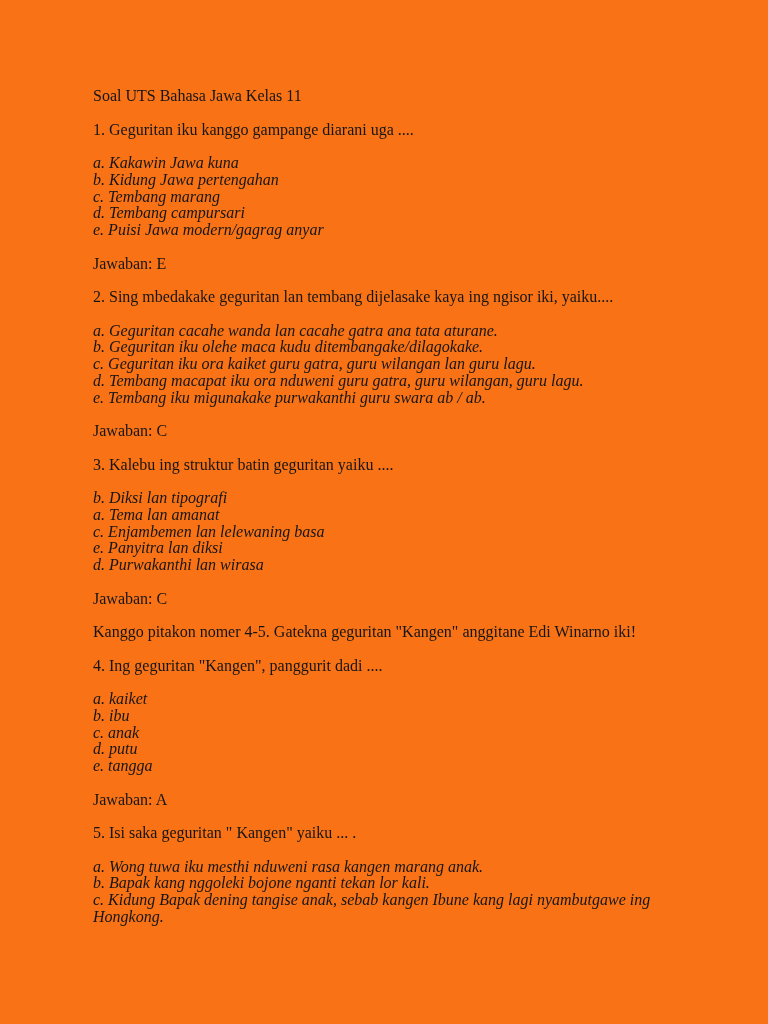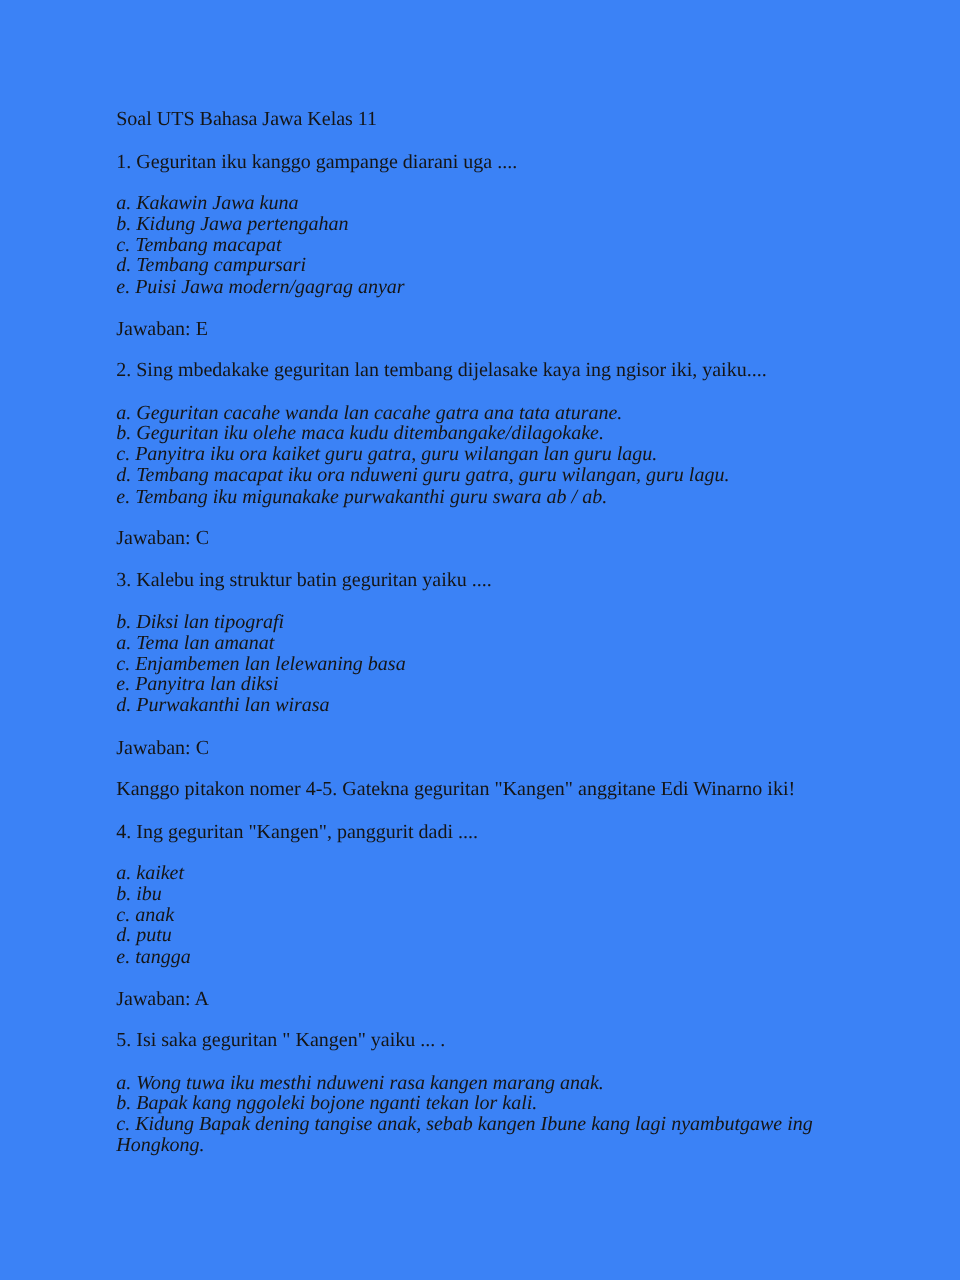--- a/index.html
+++ b/index.html
@@ -14,21 +14,21 @@
     font-family: "Liberation Serif", "DejaVu Serif", serif;
     font-size: 16px;
     color: #151515;
     -webkit-font-smoothing: antialiased;
   }
   .page {
     box-sizing: border-box;
     width: 768px;
     height: 1024px;
     padding: 88px 93px 0 93px;
-    background: #3b82f6;
+    background: #f97316;
   }
   .line {
     margin: 0 0 16.75px 0;
     line-height: 16.75px;
     white-space: pre-wrap;
   }
   .option-group {
     margin: 0 0 16.75px 0;
     font-style: italic;
   }
@@ -43,33 +43,33 @@
 
 <main class="page">
 
   <p class="line">Soal UTS Bahasa Jawa Kelas 11</p>
 
   <section>
     <p class="line">1. Geguritan iku kanggo gampange diarani uga ....</p>
     <div class="option-group">
       <p class="option-line">a. Kakawin Jawa kuna</p>
       <p class="option-line">b. Kidung Jawa pertengahan</p>
-      <p class="option-line">c. Tembang macapat</p>
+      <p class="option-line">c. Tembang marang</p>
       <p class="option-line">d. Tembang campursari</p>
       <p class="option-line">e. Puisi Jawa modern/gagrag anyar</p>
     </div>
     <p class="line">Jawaban: E</p>
   </section>
 
   <section>
     <p class="line">2. Sing mbedakake geguritan lan tembang dijelasake kaya ing ngisor iki, yaiku....</p>
     <div class="option-group">
       <p class="option-line">a. Geguritan cacahe wanda lan cacahe gatra ana tata aturane.</p>
       <p class="option-line">b. Geguritan iku olehe maca kudu ditembangake/dilagokake.</p>
-      <p class="option-line">c. Panyitra iku ora kaiket guru gatra, guru wilangan lan guru lagu.</p>
+      <p class="option-line">c. Geguritan iku ora kaiket guru gatra, guru wilangan lan guru lagu.</p>
       <p class="option-line">d. Tembang macapat iku ora nduweni guru gatra, guru wilangan, guru lagu.</p>
       <p class="option-line">e. Tembang iku migunakake purwakanthi guru swara ab / ab.</p>
     </div>
     <p class="line">Jawaban: C</p>
   </section>
 
   <section>
     <p class="line">3. Kalebu ing struktur batin geguritan yaiku ....</p>
     <div class="option-group">
       <p class="option-line">b. Diksi lan tipografi</p>

